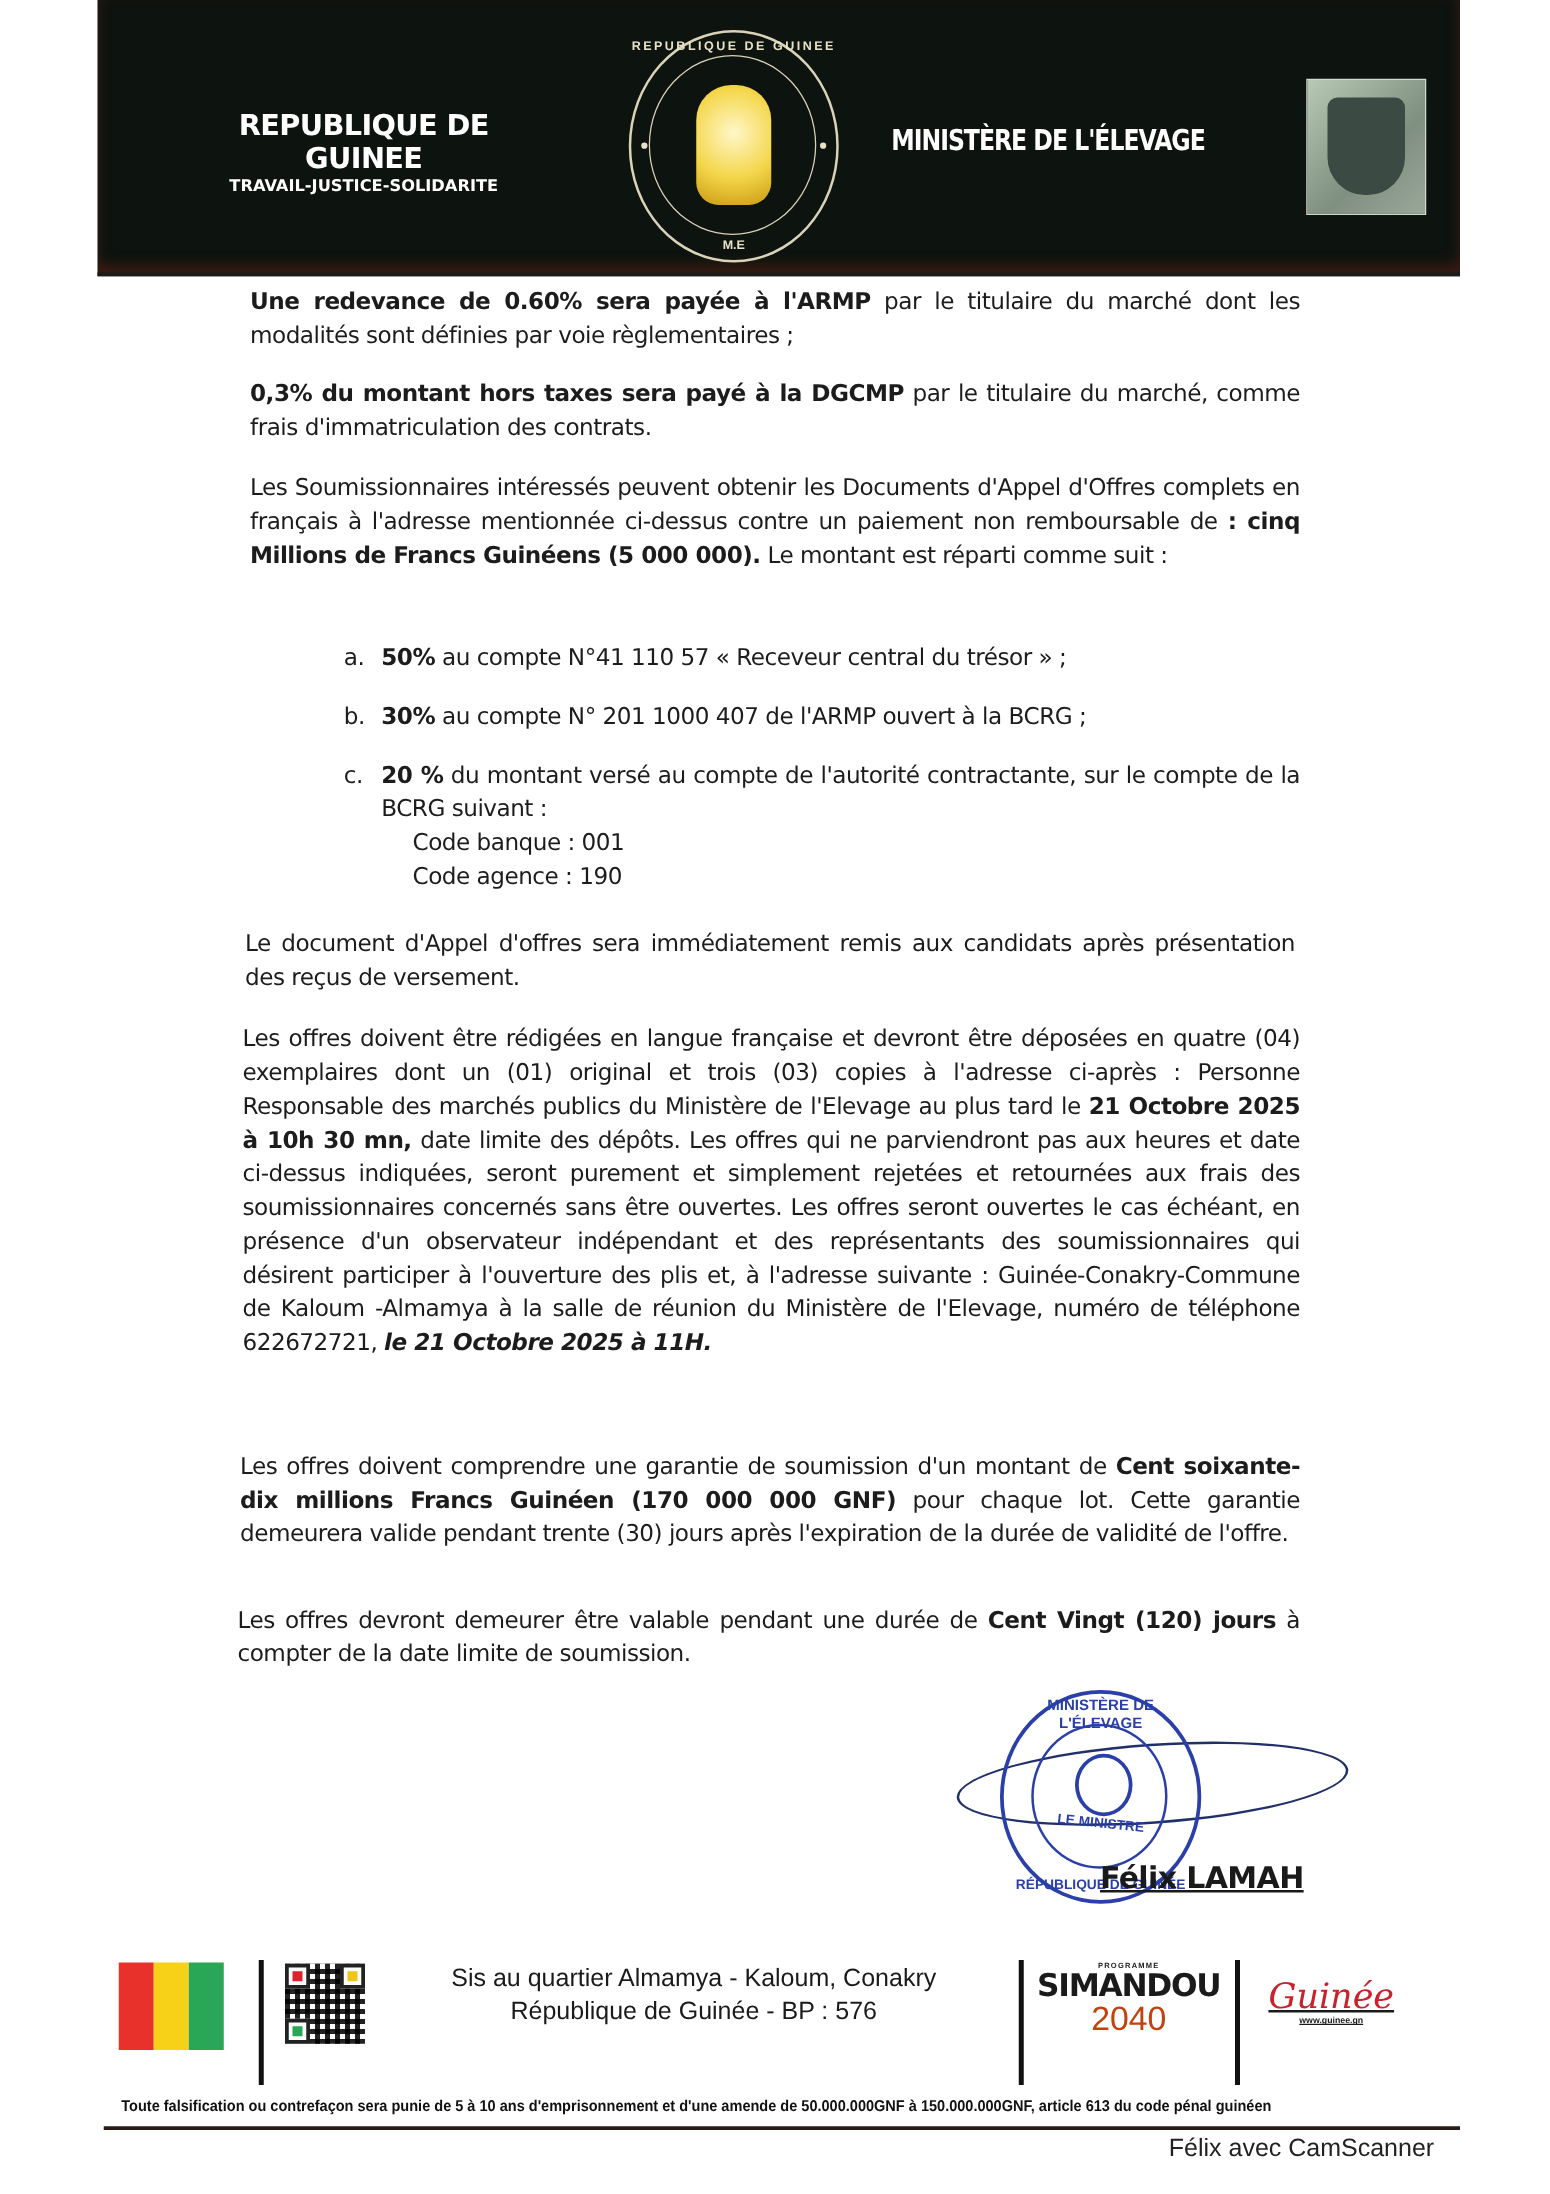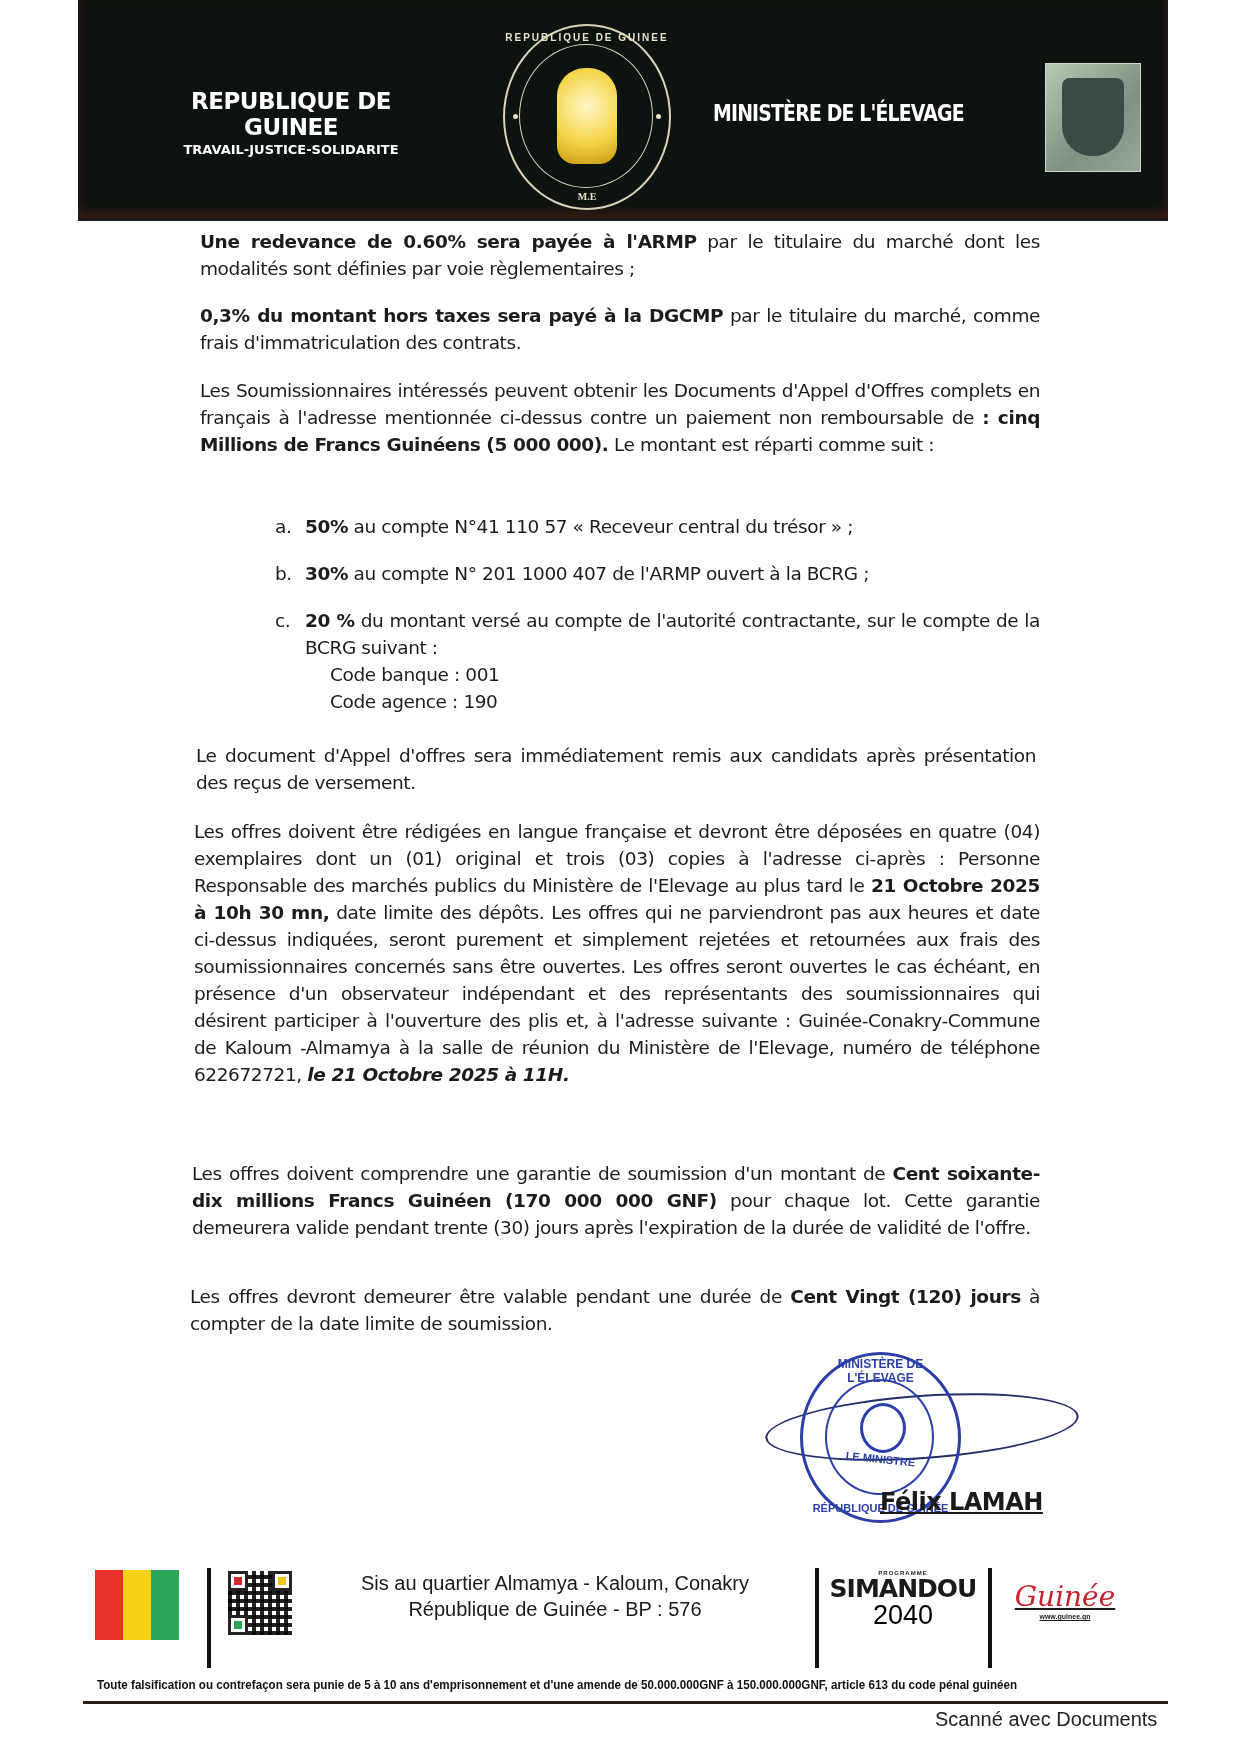--- a/index.html
+++ b/index.html
@@ -4,21 +4,21 @@
 <style>
   html, body { margin:0; padding:0; }
   body { width:1240px; height:1755px; background:#ffffff; position:relative; overflow:hidden; font-family:"Liberation Sans", sans-serif; color:#1a1a1a; }
   .header { position:absolute; left:78px; top:0; width:1090px; height:218px; background:#0d130f; border-bottom:3px solid #1b1b1b; box-shadow:0 -6px 10px #3a1c12 inset; }
   .header .left-title { position:absolute; left:78px; top:88px; width:270px; text-align:center; color:#fff; }
   .header .left-title .t1 { font-family:"DejaVu Sans", sans-serif; font-weight:bold; font-size:23px; letter-spacing:-0.5px; display:block; }
   .header .left-title .t2 { font-family:"DejaVu Sans", sans-serif; font-weight:bold; font-size:13px; display:block; margin-top:2px; }
   .seal { position:absolute; left:425px; top:24px; width:164px; height:182px; border-radius:50%; border:2px solid #d9d3b8; }
   .seal .inner { position:absolute; left:14px; top:18px; width:132px; height:142px; border-radius:50%; border:1.5px solid #d9d3b8; }
   .seal .arc-text { position:absolute; top:6px; left:0; width:164px; text-align:center; color:#e8e2c8; font-size:10px; font-weight:bold; letter-spacing:2px; }
-  .seal .me { position:absolute; bottom:6px; left:0; width:164px; text-align:center; color:#e8e2c8; font-size:10px; font-weight:bold;font-family:Liberation Serif, serif; }
+  .seal .me { position:absolute; bottom:6px; left:0; width:164px; text-align:center; color:#e8e2c8; font-size:10px; font-weight:bold; }
   .seal .emblem { position:absolute; left:52px; top:42px; width:60px; height:96px; border-radius:28px 28px 18px 18px; background:radial-gradient(circle at 50% 40%, #fff7c8 0%, #f4d64a 55%, #c99a10 100%); }
   .seal .dot { position:absolute; width:5px; height:5px; background:#e8e2c8; border-radius:50%; top:88px; }
   .header .right-title { position:absolute; left:635px; top:100px; color:#fff; font-family:"DejaVu Sans", sans-serif; font-weight:bold; font-size:23px; letter-spacing:-1px; transform:scaleX(0.82); transform-origin:left; white-space:nowrap; }
   .crest { position:absolute; left:967px; top:63px; width:94px; height:107px; background:linear-gradient(135deg,#b8c9b4,#7f8f80 60%,#9aa89a); border:1px solid #cfd9c9; }
   .crest .shield { position:absolute; left:16px; top:14px; width:62px; height:78px; border-radius:8px 8px 30px 30px; background:#3b4a42; }
   .body-text { position:absolute; left:200px; width:840px; font-family:"DejaVu Sans", sans-serif; font-size:18.5px; line-height:27px; text-align:justify; color:#1c1c1c; letter-spacing:-0.4px; }
   .body-text b { font-weight:bold; }
   .list-item { position:absolute; left:305px; width:735px; font-family:"DejaVu Sans", sans-serif; font-size:18.5px; line-height:27px; color:#1c1c1c; letter-spacing:-0.4px; text-align:justify; }
   .list-item .marker { position:absolute; left:-30px; }
   .codes { position:absolute; left:330px; font-family:"DejaVu Sans", sans-serif; font-size:18.5px; line-height:27px; letter-spacing:-0.4px; color:#1c1c1c; }
@@ -36,21 +36,21 @@
   .qr { position:absolute; left:228px; top:1571px; width:64px; height:64px; background:
       repeating-linear-gradient(90deg,#222 0 4px,#fff 4px 8px),
       repeating-linear-gradient(0deg,#222 0 4px,#fff 4px 8px); background-blend-mode:multiply; }
   .qr .c { position:absolute; width:14px; height:14px; border:3px solid #222; background:#fff; }
   .qr .c i { position:absolute; left:3px; top:3px; width:8px; height:8px; display:block; }
   .address { position:absolute; left:300px; top:1570px; width:510px; text-align:center; font-family:"Liberation Sans", sans-serif; font-size:20px; line-height:26px; color:#1a1a1a; }
   .address .l1, .address .l2 { display:block; }
   .simandou { position:absolute; left:828px; top:1570px; width:150px; text-align:center; }
   .simandou .prog { font-size:6px; font-weight:bold; letter-spacing:1px; display:block; }
   .simandou .name { font-family:"DejaVu Sans", sans-serif; font-weight:bold; font-size:25px; color:#1a1a1a; display:block; letter-spacing:-1px; line-height:26px; }
-  .simandou .year { font-family:"Liberation Sans", sans-serif; font-size:27px; color:#000000; display:block; line-height:26px; }
+  .simandou .year { font-family:"Liberation Sans", sans-serif; font-size:27px; color:#c2410c; display:block; line-height:26px; }
   .guinee-logo { position:absolute; left:1010px; top:1580px; width:110px; text-align:center;text-decoration:underline; }
   .guinee-logo .name { font-family:"DejaVu Serif", serif; font-style:italic; font-size:28px; color:#c8232c; display:block; }
   .guinee-logo .url { font-size:7px; font-weight:bold; display:block; }
   .disclaimer { position:absolute; left:97px; top:1678px; width:1030px; font-family:"Liberation Sans", sans-serif; font-weight:bold; font-size:12.5px; color:#111; white-space:nowrap; transform:scaleX(0.93); transform-origin:left; }
   .bottom-rule { position:absolute; left:83px; top:1701px; width:1085px; height:3px; background:#2a1a16; }
   .camscanner { position:absolute; left:935px; top:1708px; font-family:"Liberation Sans", sans-serif; font-size:20px; color:#222; }
 </style>
 </head>
 <body>
 
@@ -138,13 +138,13 @@
   <span class="name">SIMANDOU</span>
   <span class="year">2040</span>
 </div>
 <div class="vbar" style="left:988px;top:1568px;height:100px"></div>
 <div class="guinee-logo">
   <span class="name">Guinée</span>
   <span class="url">www.guinee.gn</span>
 </div>
 <div class="disclaimer">Toute falsification ou contrefaçon sera punie de 5 à 10 ans d'emprisonnement et d'une amende de 50.000.000GNF à 150.000.000GNF, article 613 du code pénal guinéen</div>
 <div class="bottom-rule"></div>
-<div class="camscanner">Scanné avec Documents</div>
+<div class="camscanner">Félix avec CamScanner</div>
 
 </body></html>

